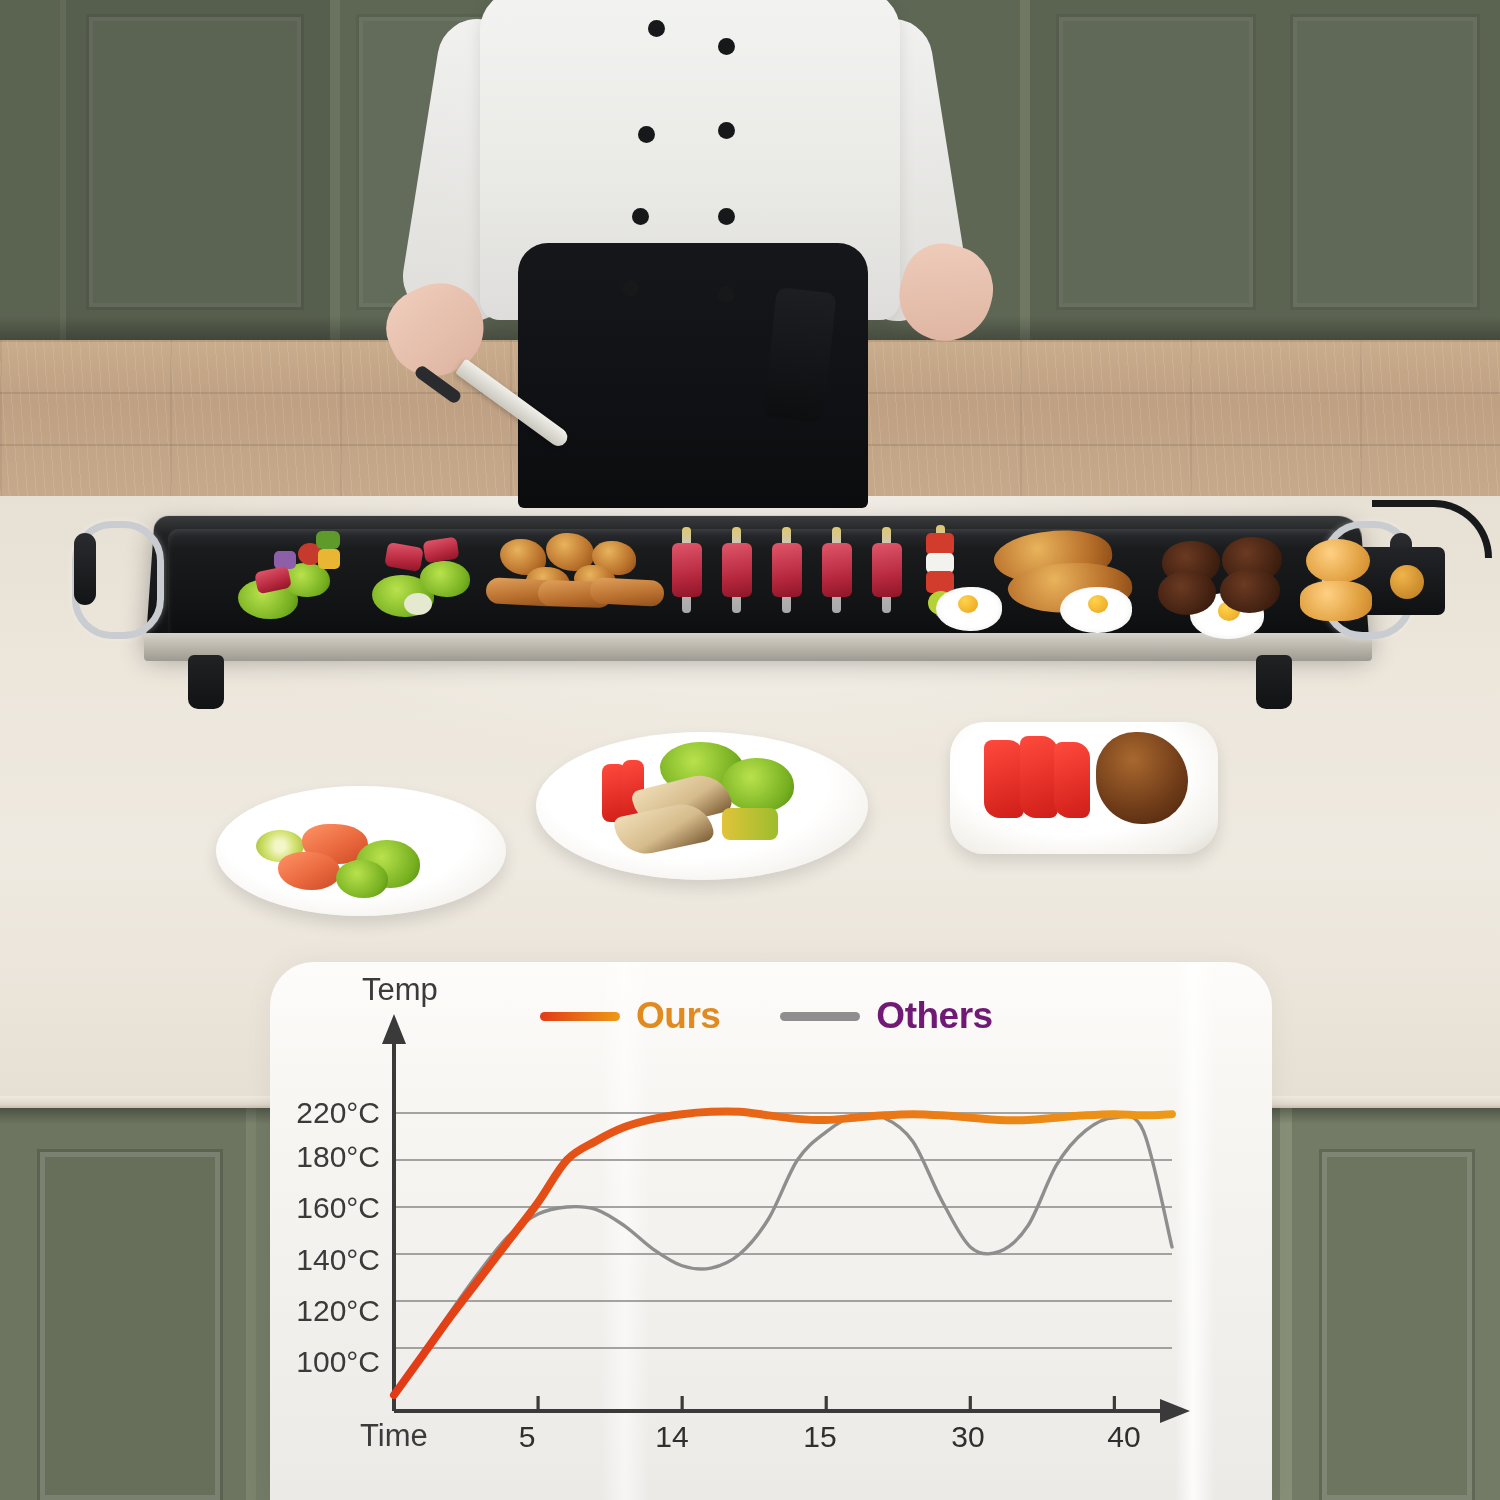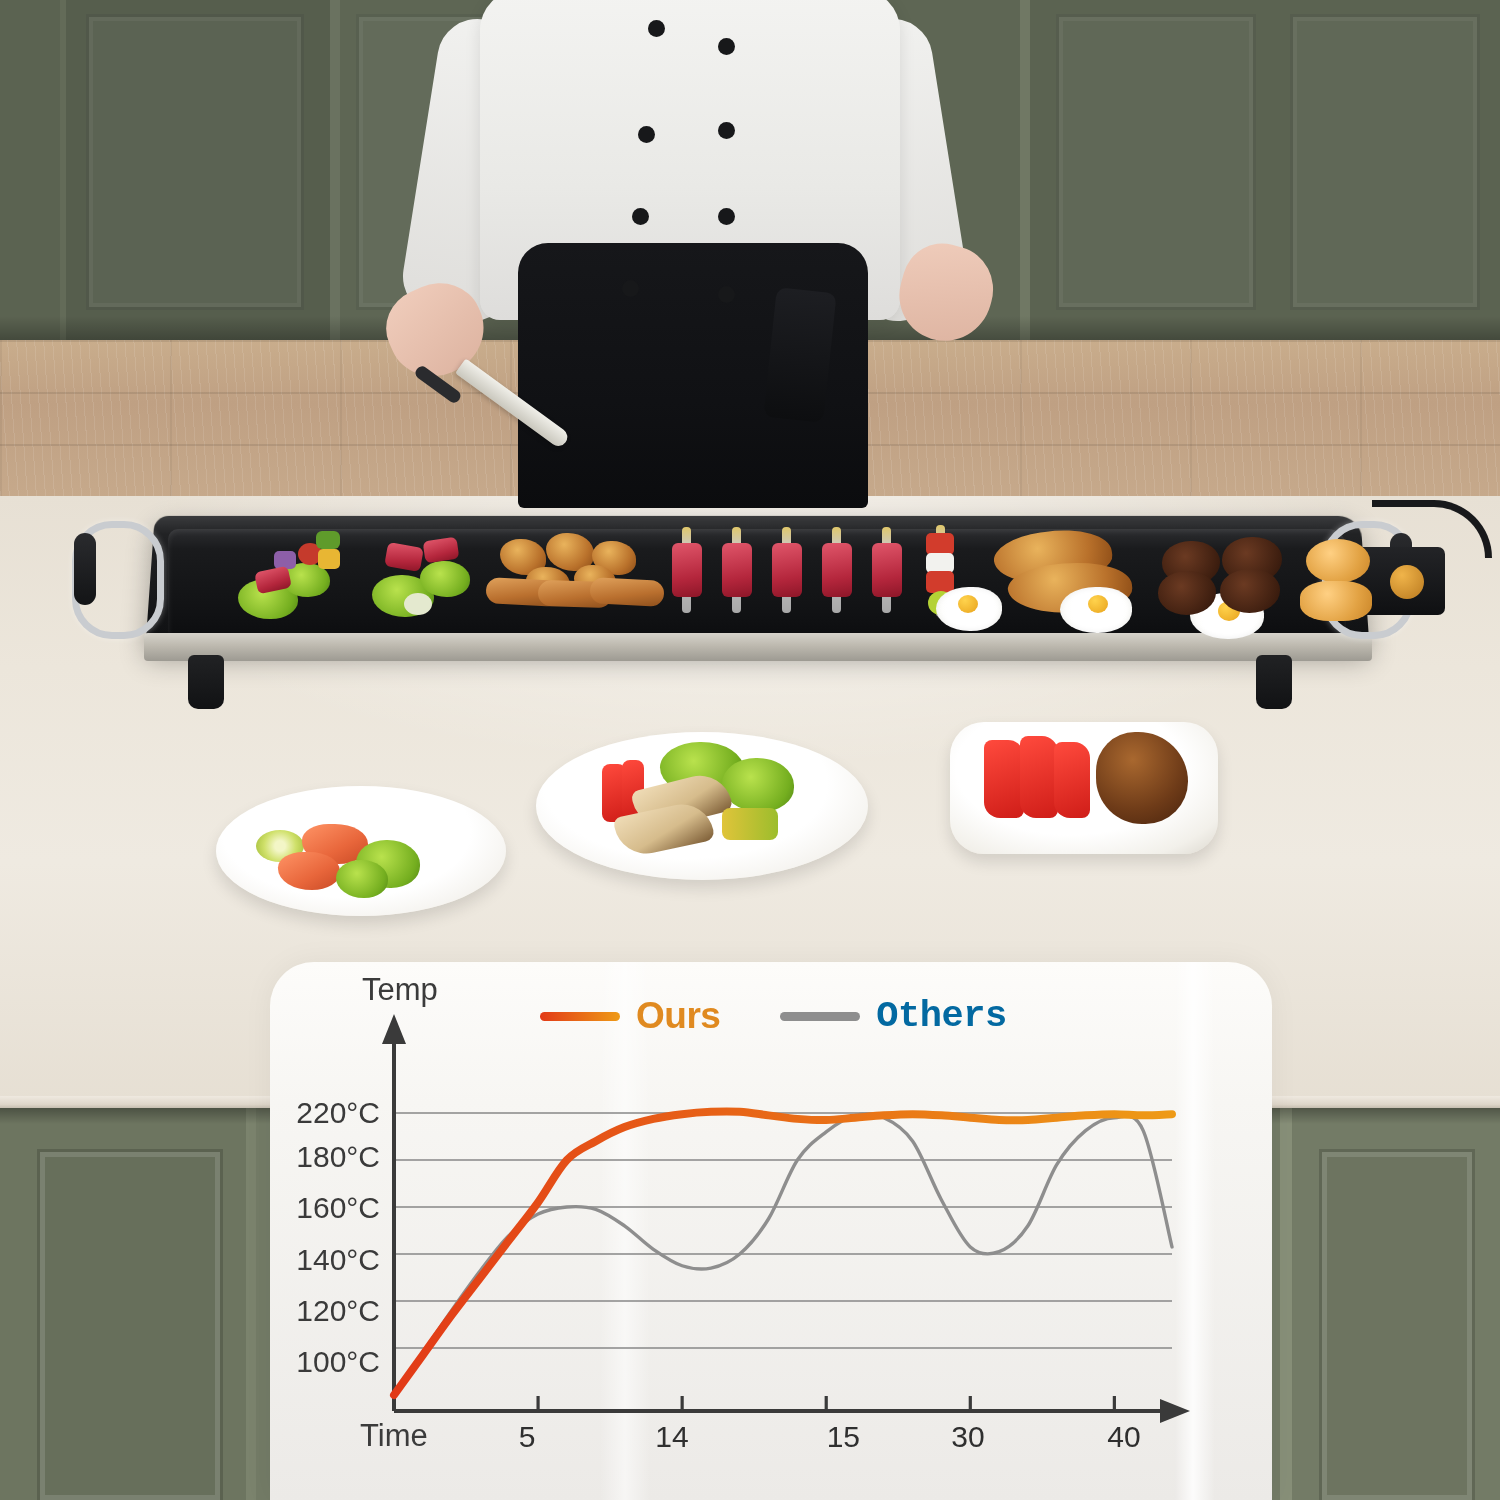--- a/index.html
+++ b/index.html
@@ -450,28 +450,28 @@
 
   <div class="ytick" style="left:190px;top:1096px;width:190px;">220°C</div>
   <div class="ytick" style="left:190px;top:1140px;width:190px;">180°C</div>
   <div class="ytick" style="left:190px;top:1191px;width:190px;">160°C</div>
   <div class="ytick" style="left:190px;top:1243px;width:190px;">140°C</div>
   <div class="ytick" style="left:190px;top:1294px;width:190px;">120°C</div>
   <div class="ytick" style="left:190px;top:1345px;width:190px;">100°C</div>
 
   <div class="xtick" style="left:487px;top:1420px;">5</div>
   <div class="xtick" style="left:632px;top:1420px;">14</div>
-  <div class="xtick" style="left:780px;top:1420px;text-align:right;">15</div>
+  <div class="xtick" style="left:780px;top:1420px;">15</div>
   <div class="xtick" style="left:928px;top:1420px;">30</div>
   <div class="xtick" style="left:1084px;top:1420px;">40</div>
 
   <div class="legend">
     <div class="lg-item">
       <span class="lg-line" style="background:linear-gradient(90deg,#E23A17,#EE9A16);"></span>
       <span class="lg-label" style="color:#E08A20;">Ours</span>
     </div>
     <div class="lg-item">
       <span class="lg-line" style="background:#8E8E8E;"></span>
-      <span class="lg-label" style="color:#0369a1;font-family:Liberation Mono, monospace;">Others</span>
+      <span class="lg-label" style="color:#701a75;">Others</span>
     </div>
   </div>
 
 </div>
 
 </body></html>

